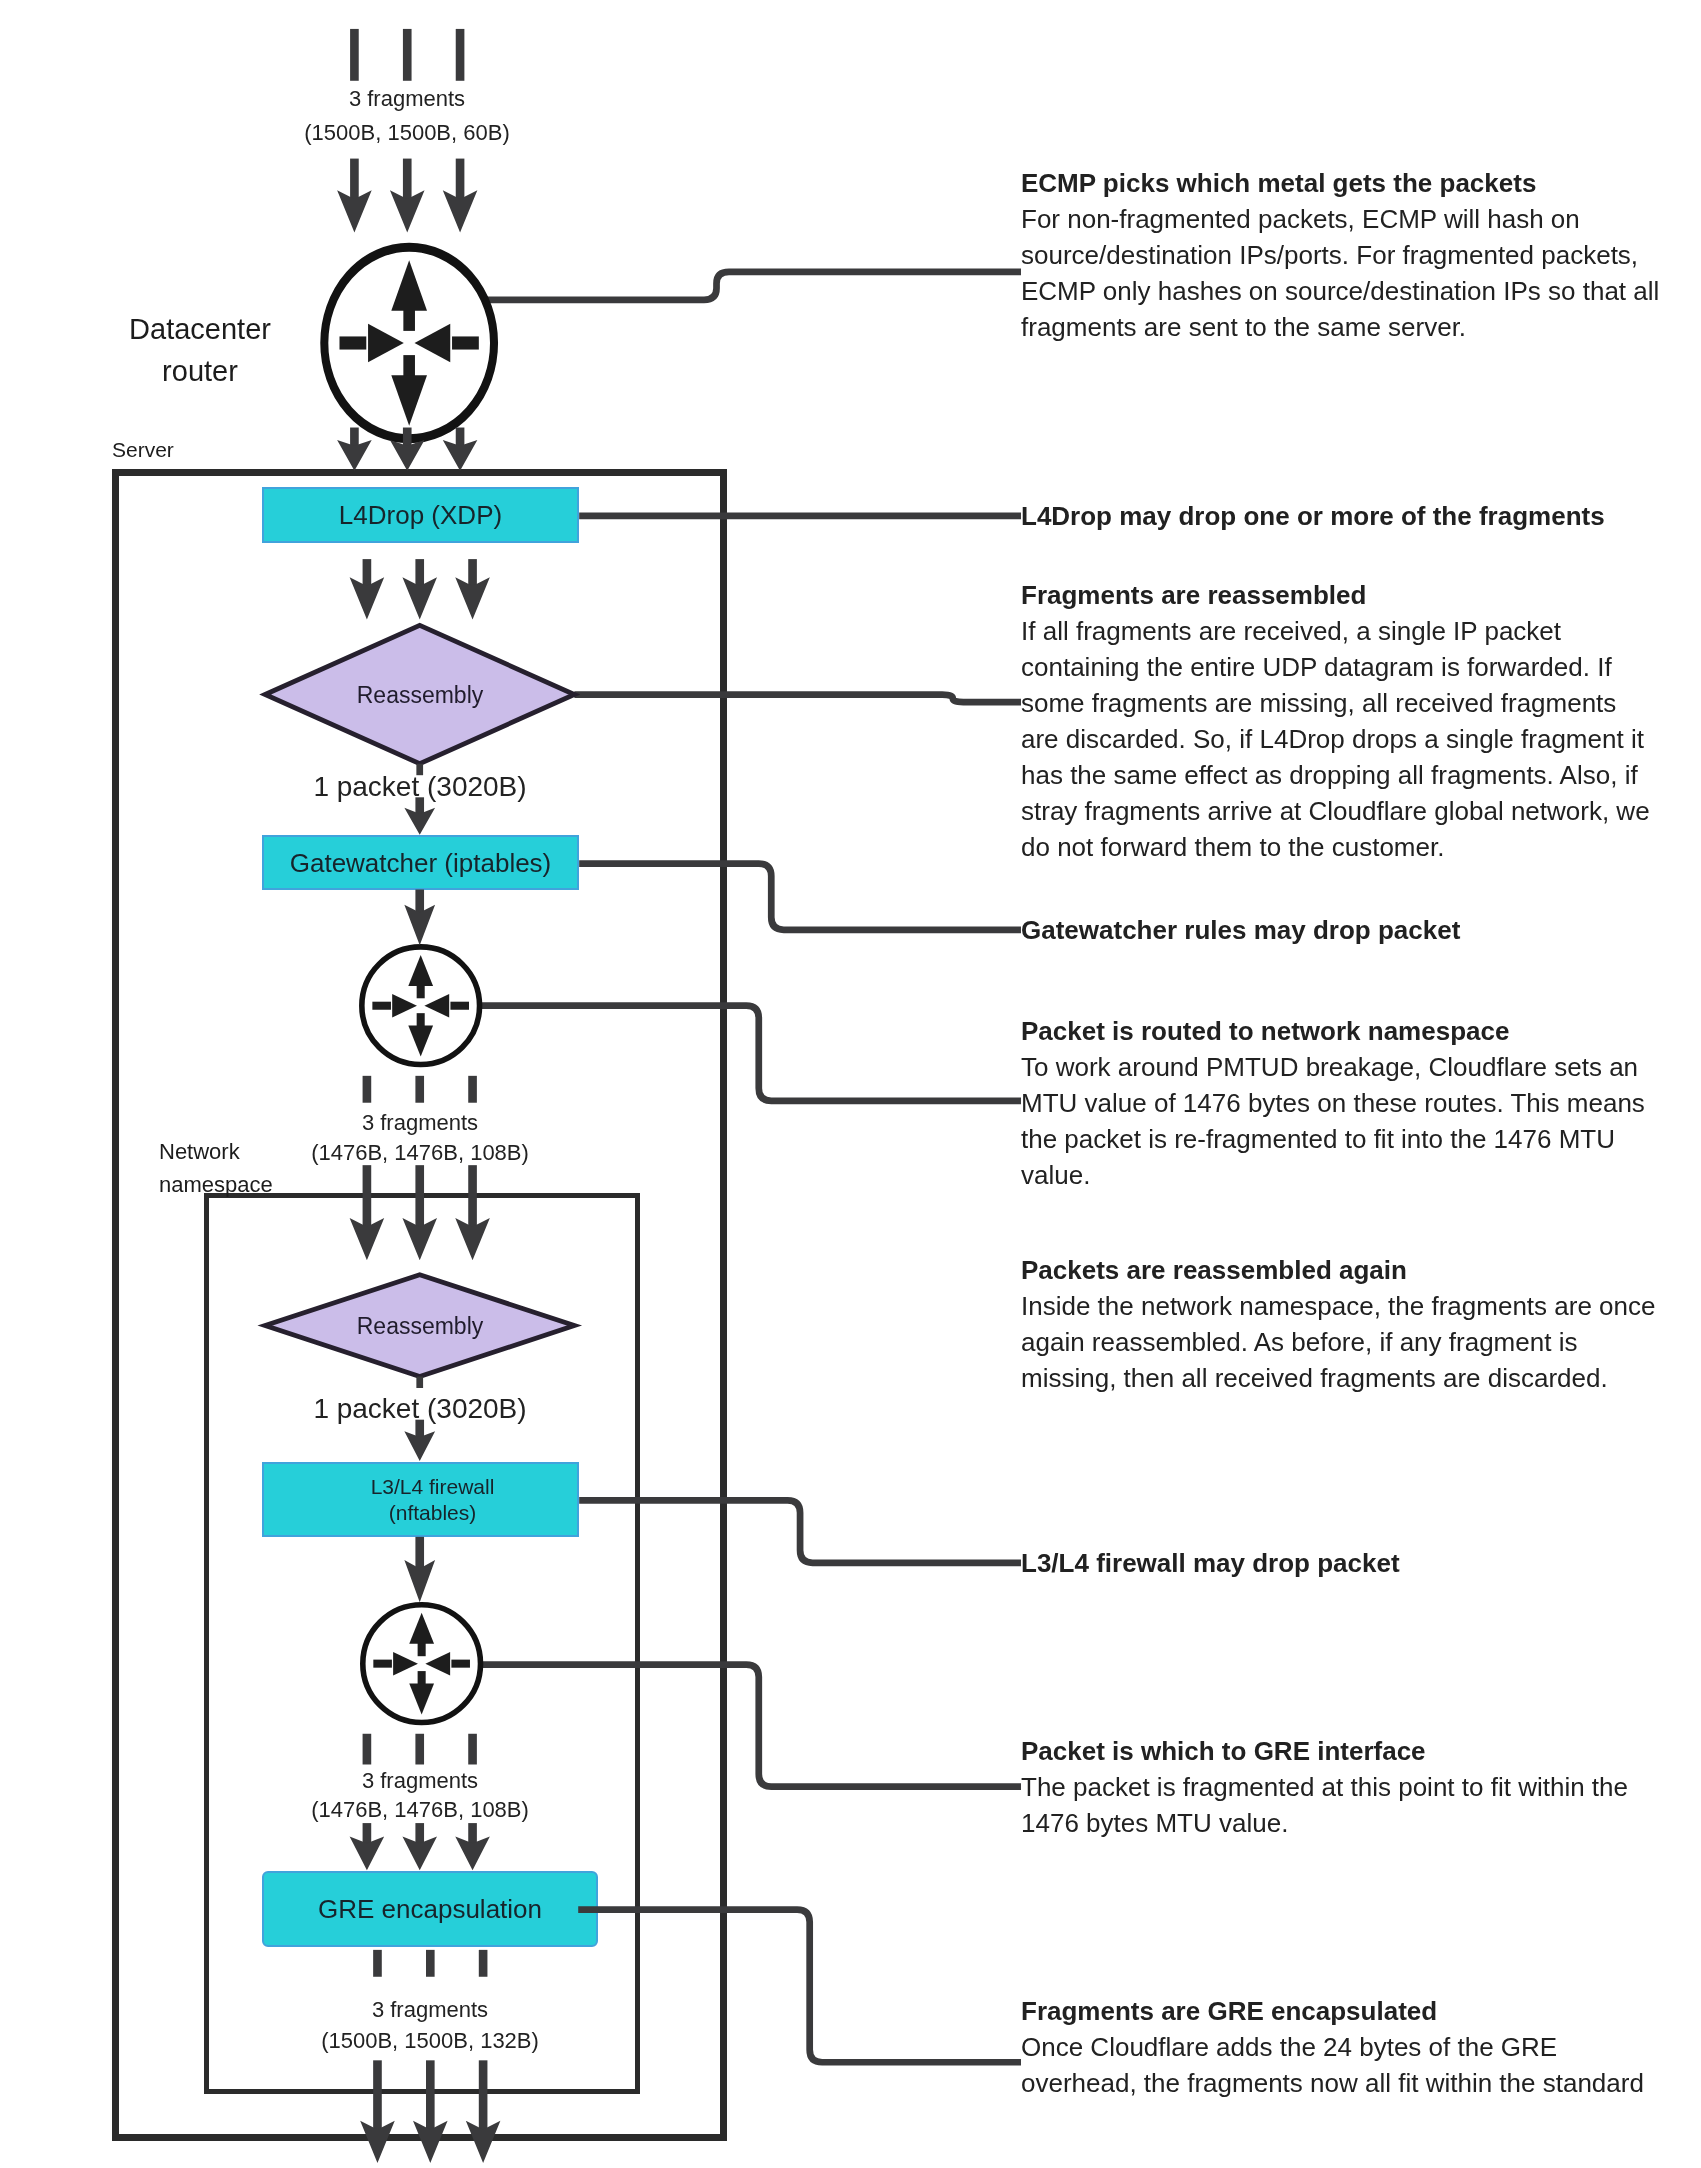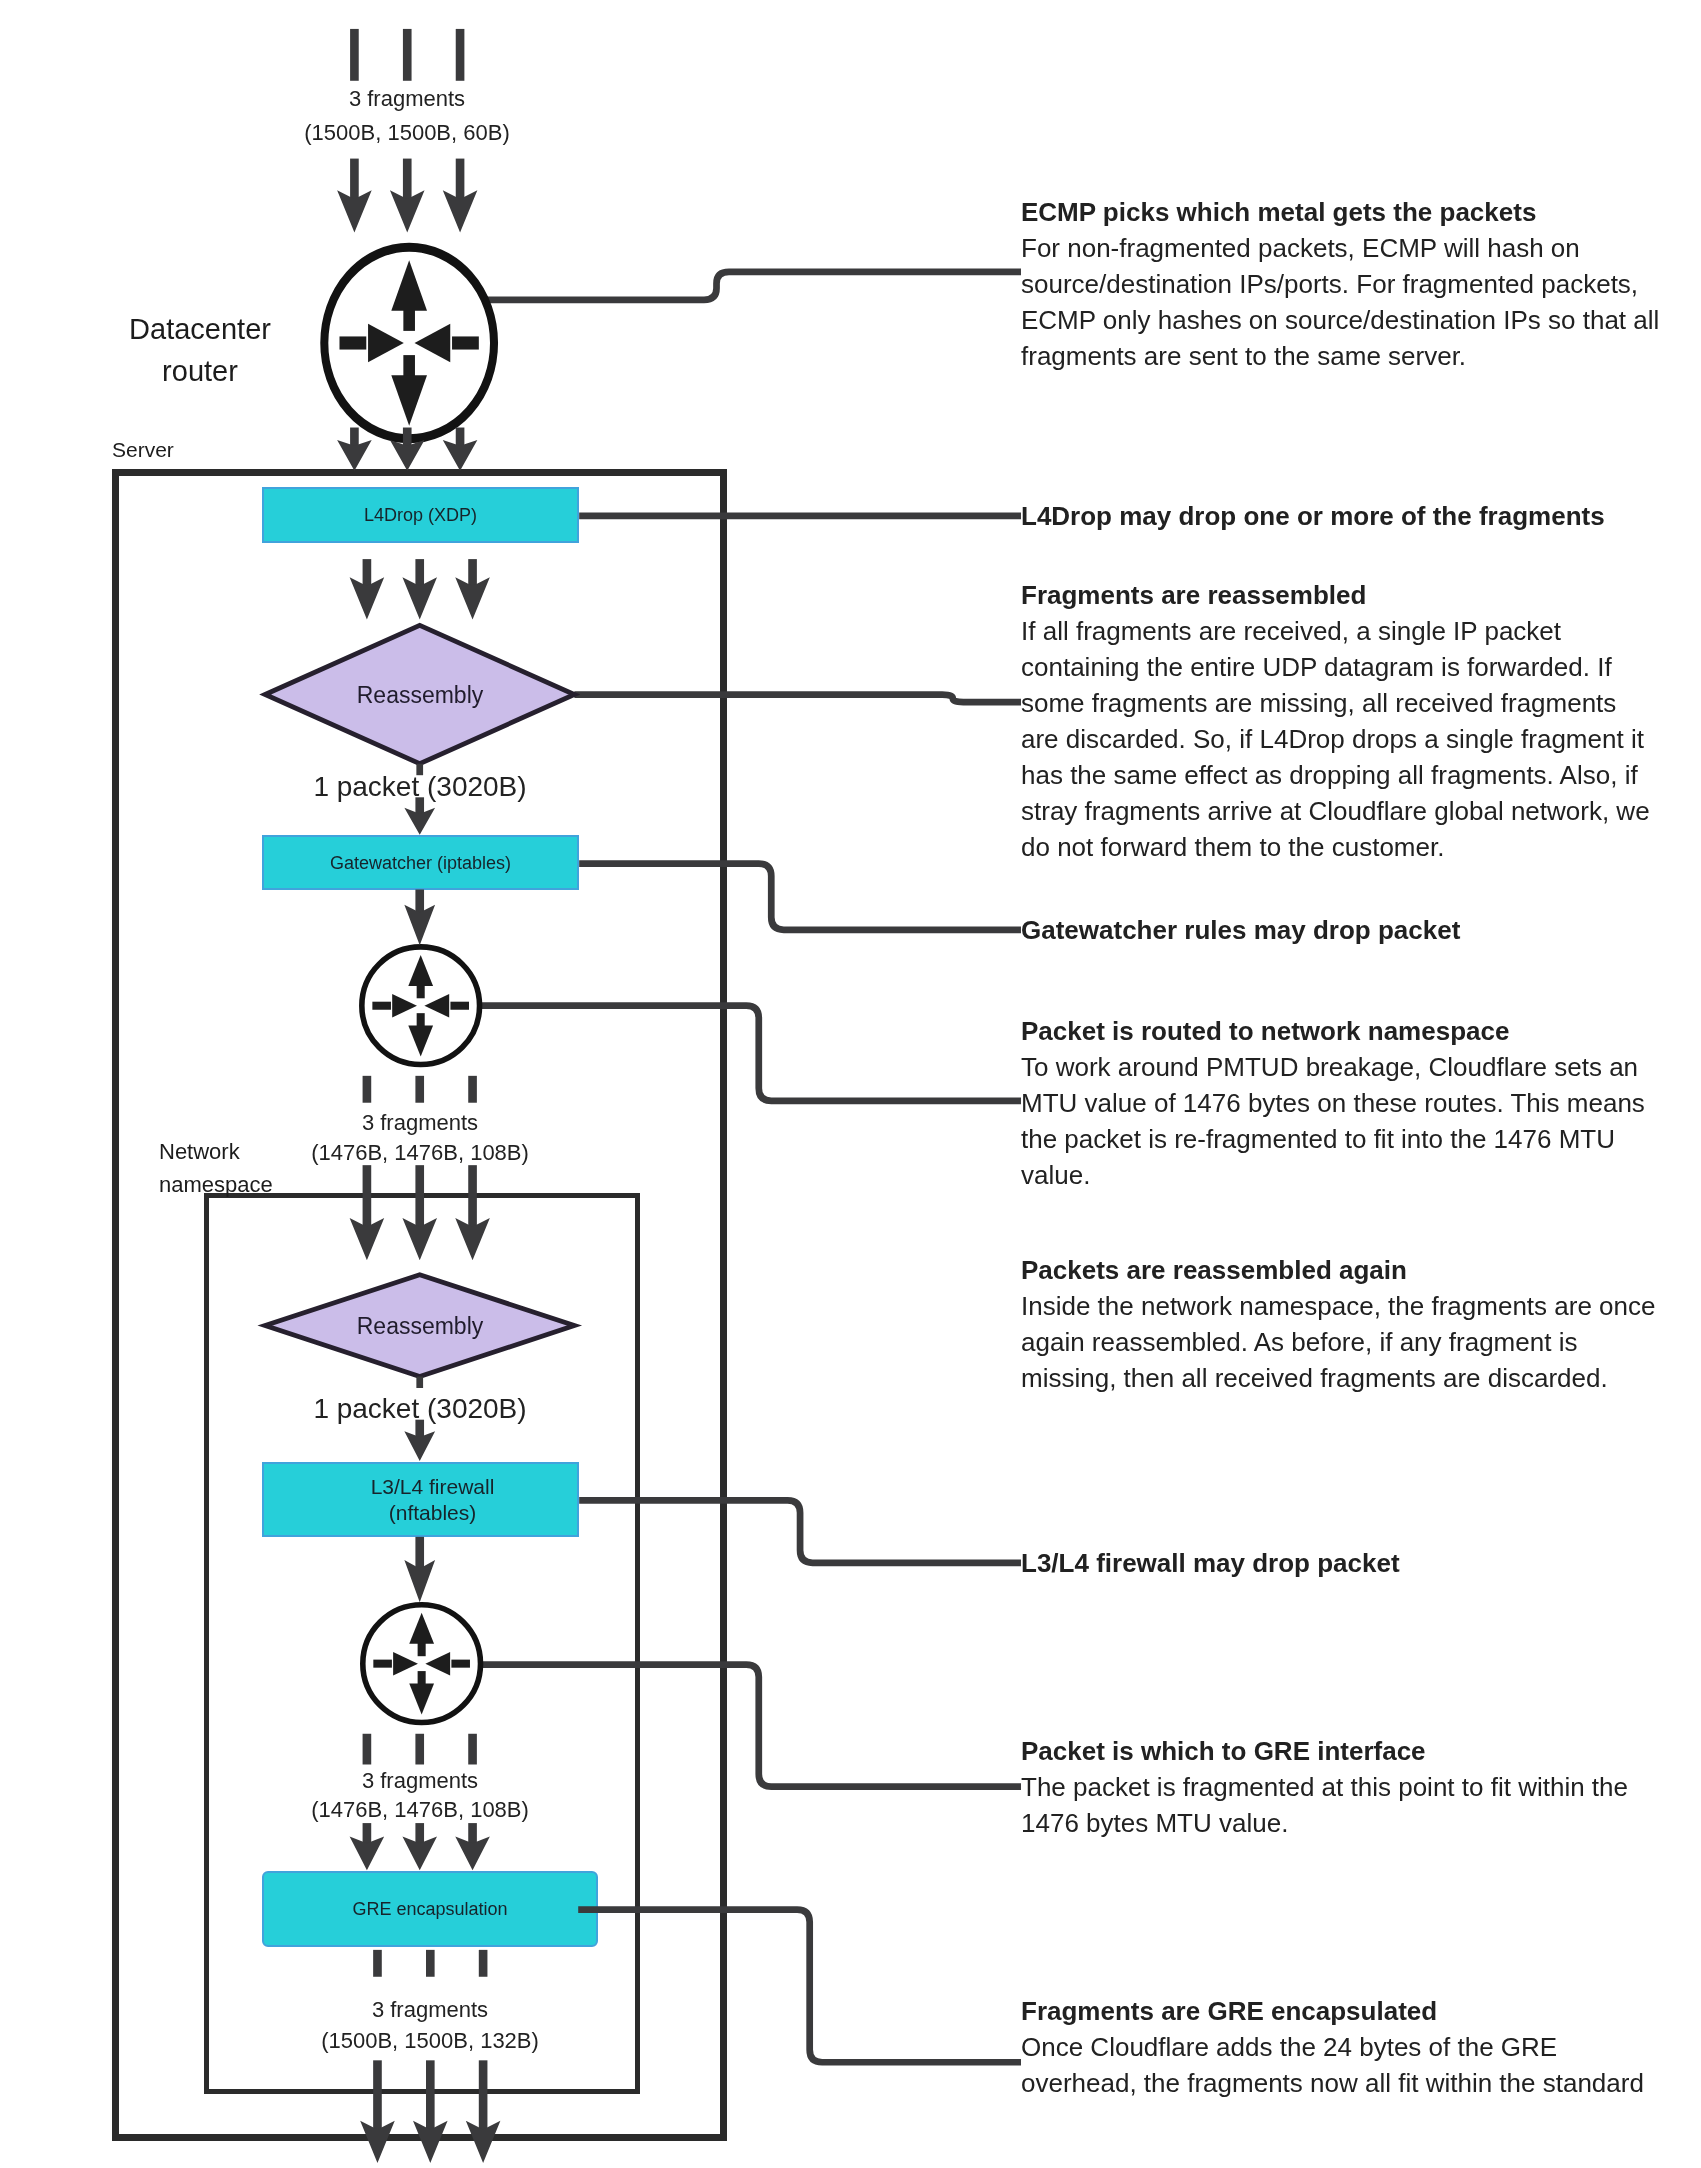--- a/index.html
+++ b/index.html
@@ -7,21 +7,21 @@
     position:relative;width:1701px;height:2168px;background:#ffffff;overflow:hidden;
     font-family:"Liberation Sans","DejaVu Sans",sans-serif;color:#1e1e1e;
   }
   .layer-svg{position:absolute;left:0;top:0;z-index:2;}
   
   .outline-box{position:absolute;box-sizing:border-box;border:6.7px solid #2b2b2b;background:transparent;z-index:1;}
   
   .proc-box{
     position:absolute;box-sizing:border-box;background:#26cfd9;border:2.9px solid #41a3dc;
     display:flex;align-items:center;justify-content:center;flex-direction:column;
-    z-index:1;font-size:18px;color:#17242b;text-align:center;line-height:26px;
+    z-index:1;font-size:26px;color:#17242b;text-align:center;line-height:26px;
   }
   
   .lbl{position:absolute;z-index:3;white-space:nowrap;}
   .lbl.centered{transform:translate(-50%,-50%);text-align:center;}
   .small{font-size:22px;color:#222;}
   .pkt{font-size:28px;color:#222;}
   .big{font-size:29px;line-height:42px;color:#1c1c1c;text-align:center;}
   .corner{font-size:21px;color:#1c1c1c;}
   .netns{font-size:22px;line-height:33px;color:#1c1c1c;}
   .diamond-lbl{font-size:23px;color:#201c2c;}
@@ -178,21 +178,21 @@
   <div class="lbl centered diamond-lbl" style="left:420px;top:1326px;">Reassembly</div>
 
   <div class="lbl centered pkt" style="left:420px;top:1409px;">1 packet (3020B)</div>
 
   <div class="lbl centered small" style="left:420px;top:1781px;">3 fragments</div>
   <div class="lbl centered small" style="left:420px;top:1810px;">(1476B, 1476B, 108B)</div>
 
   <div class="lbl centered small" style="left:430px;top:2010px;">3 fragments</div>
   <div class="lbl centered small" style="left:430px;top:2041px;">(1500B, 1500B, 132B)</div>
 
-  <div class="ann" style="top:194px;">
+  <div class="ann" style="top:165px;">
     <div class="ann-h">ECMP picks which metal gets the packets</div>
     <div class="ann-b">
         <div>For non-fragmented packets, ECMP will hash on</div>
         <div>source/destination IPs/ports. For fragmented packets,</div>
         <div>ECMP only hashes on source/destination IPs so that all</div>
         <div>fragments are sent to the same server.</div>
       </div>
   </div>
   <div class="ann" style="top:498px;">
     <div class="ann-h">L4Drop may drop one or more of the fragments</div>

